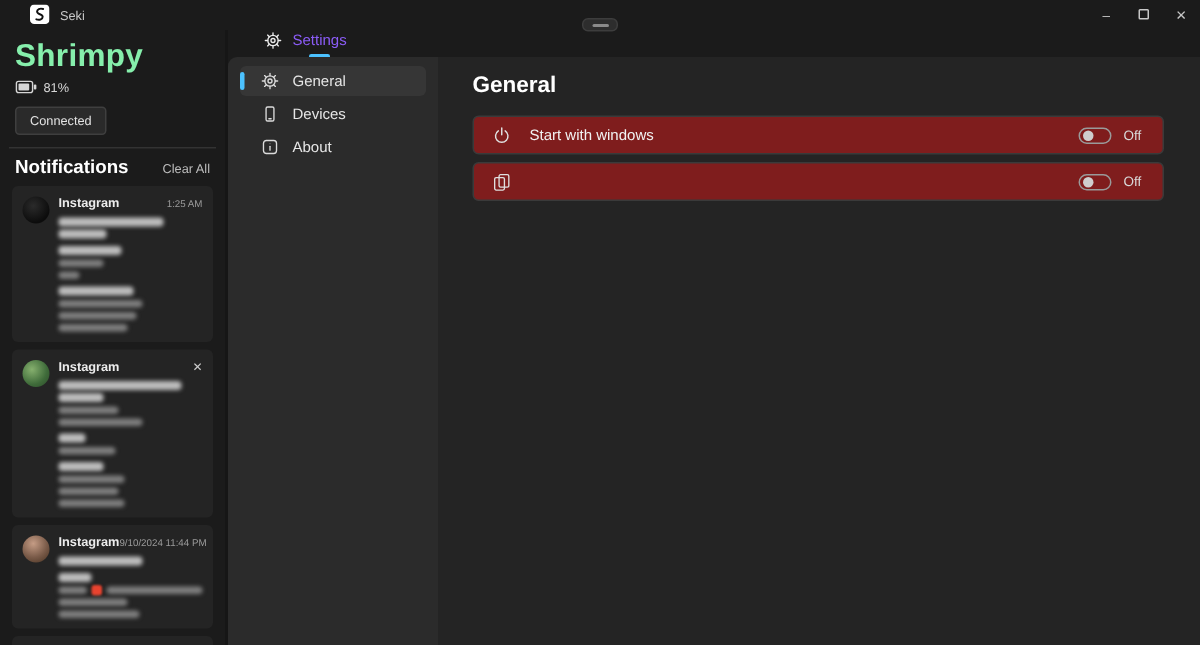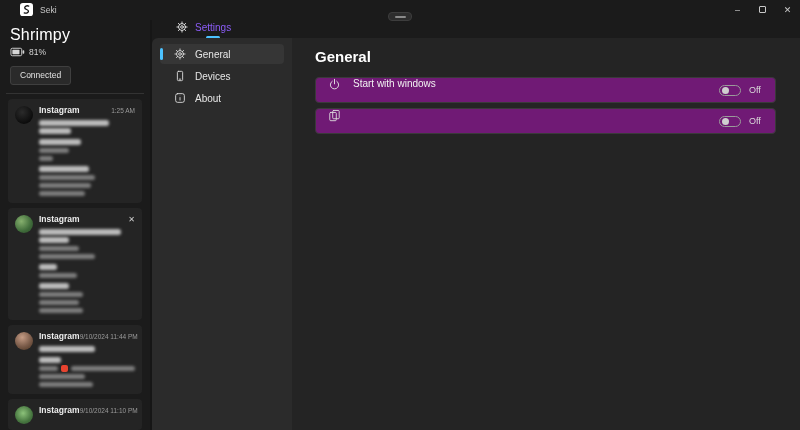--- a/index.html
+++ b/index.html
@@ -16,21 +16,21 @@
   .drag-pill { position:absolute; left:388px; top:12px; width:24px; height:9px; background:#2d2d2d;
     border:1px solid #3d3d3d; border-radius:4px; display:flex; align-items:center; justify-content:center; }
   .drag-pill i { display:block; width:11px; height:2px; background:#8a8a8a; border-radius:1px; }
   .win-controls { position:absolute; right:0; top:0; display:flex; }
   .win-btn { width:25px; height:19px; display:flex; align-items:center; justify-content:center;
     color:#c8c8c8; font-size:9px; cursor:default; }
   .win-btn .sq { width:7px; height:7px; border:1px solid #c8c8c8; border-radius:1px; }
 
   
   .sidebar { position:absolute; top:20px; left:0; width:150px; bottom:0; padding:4px 8px 0 8px; }
-  .device-name { font-size:16px; font-weight:normal; letter-spacing:.2px; margin:2px 0 3px 2px; color:#ffffff; }
+  .device-name { font-size:21px; font-weight:bold; letter-spacing:.2px; margin:2px 0 3px 2px; color:#86efac; }
   .battery-row { display:flex; align-items:center; gap:4px; margin:0 0 7px 2px; color:#d6d6d6; }
   .battery-row svg { width:15px; height:10px; }
   .battery-label { font-size:8.5px; color:#d6d6d6; }
   .status-badge { display:inline-block; margin-left:2px; padding:3px 9px 4px; background:#2a2a2a;
     border:1px solid #3f3f3f; border-radius:3px; font-size:8.5px; color:#e3e3e3; }
   .side-divider { height:1px; background:#333; margin:8px -2px 5px; }
   .notif-header-row { display:flex; align-items:baseline; justify-content:space-between; margin:0 2px 6px 2px; }
   .notif-header { font-size:12.5px; font-weight:bold; color:#fff; }
   .clear-all { font-size:8.5px; color:#bdbdbd; }
   .notif-list { display:flex; flex-direction:column; gap:5px; overflow:hidden; }
@@ -63,22 +63,22 @@
   .nav-panel { width:140px; background:#2b2b2b; border-radius:6px 0 0 0; padding-top:6px; flex:0 0 140px; }
   .nav-item { position:relative; height:20px; margin:0 8px 2px; display:flex; align-items:center; gap:9px;
     padding-left:14px; border-radius:4px; color:#e6e6e6; }
   .nav-item svg { width:12px; height:12px; }
   .nav-item .nav-label { font-size:10px; }
   .nav-item.active { background:#363636; }
   .nav-indicator { position:absolute; left:0; top:4px; width:3px; height:12px; border-radius:2px; }
 
   .content { flex:1; background:#242424; padding:10px 24px 0 23px; }
   .page-title { font-size:15px; font-weight:bold; color:#fff; margin-bottom:12px; }
-  .setting-card { background:#701a75; border:1px solid #3a3a3a; border-radius:4px; height:26px;
-    display:flex; padding:0 12px; margin-bottom:5px; }
+  .setting-card { background:#7f1d1d; border:1px solid #3a3a3a; border-radius:4px; height:26px;
+    display:flex; align-items:center; padding:0 12px; margin-bottom:5px; }
   .setting-card.tall { height:32px; }
   .setting-card svg { width:13px; height:13px; flex:0 0 13px; }
   .setting-label { font-size:10px; color:#f2f2f2; margin-left:12px; }
   .setting-text { margin-left:12px; display:flex; flex-direction:column; gap:2px; }
   .setting-text .setting-label { margin-left:0; }
   .setting-sub { font-size:8.5px; color:#9a9a9a; }
   .setting-right { margin-left:auto; display:flex; align-items:center; gap:8px; }
   .toggle { position:relative; width:22px; height:11px; border-radius:6px; border:1px solid #9a9a9a; background:transparent; }
   .toggle .knob { position:absolute; top:1px; left:2px; width:7px; height:7px; border-radius:50%; background:#cfcfcf; }
   .toggle.on { border-color:transparent; }
@@ -121,20 +121,24 @@
         <svg viewBox="0 0 16 10" width="15" height="10">
           <rect x="1" y="1" width="11.5" height="8" rx="1.5" fill="none" stroke="#d6d6d6" stroke-width="1"></rect>
           <rect x="13.4" y="3.2" width="1.8" height="3.6" rx=".7" fill="#d6d6d6"></rect>
           <rect x="2.5" y="2.5" width="7.6" height="5" rx=".8" fill="#d6d6d6"></rect>
         </svg>
       </span>
       <span class="battery-label">81%</span>
     </div>
     <span class="status-badge">Connected</span>
     <div class="side-divider"></div>
+    <div class="notif-header-row">
+      <span class="notif-header">Notifications</span>
+      <span class="clear-all">Clear All</span>
+    </div>
     <div class="notif-list" id="notif-list">
         <div class="notif-card">
           <div class="notif-avatar av-dark"></div>
           <div class="notif-body">
             <div class="notif-head">
               <span class="notif-app">Instagram</span>
               <span class="notif-time">1:25 AM</span>
             </div>
             <div class="bline">
               <span class="bar bb" style="width:70px"></span>

